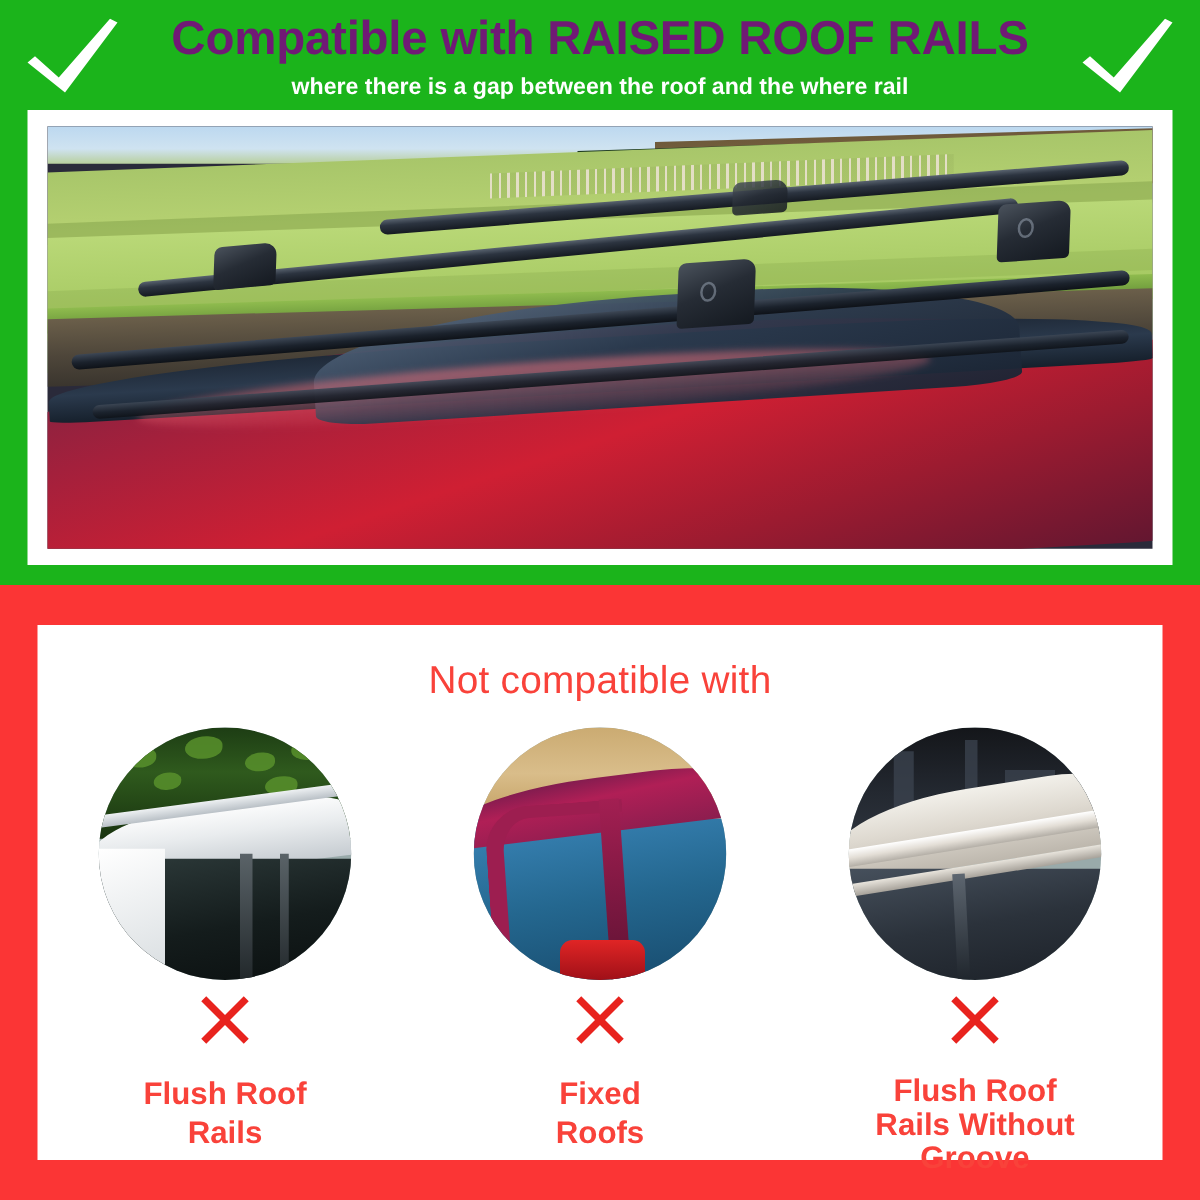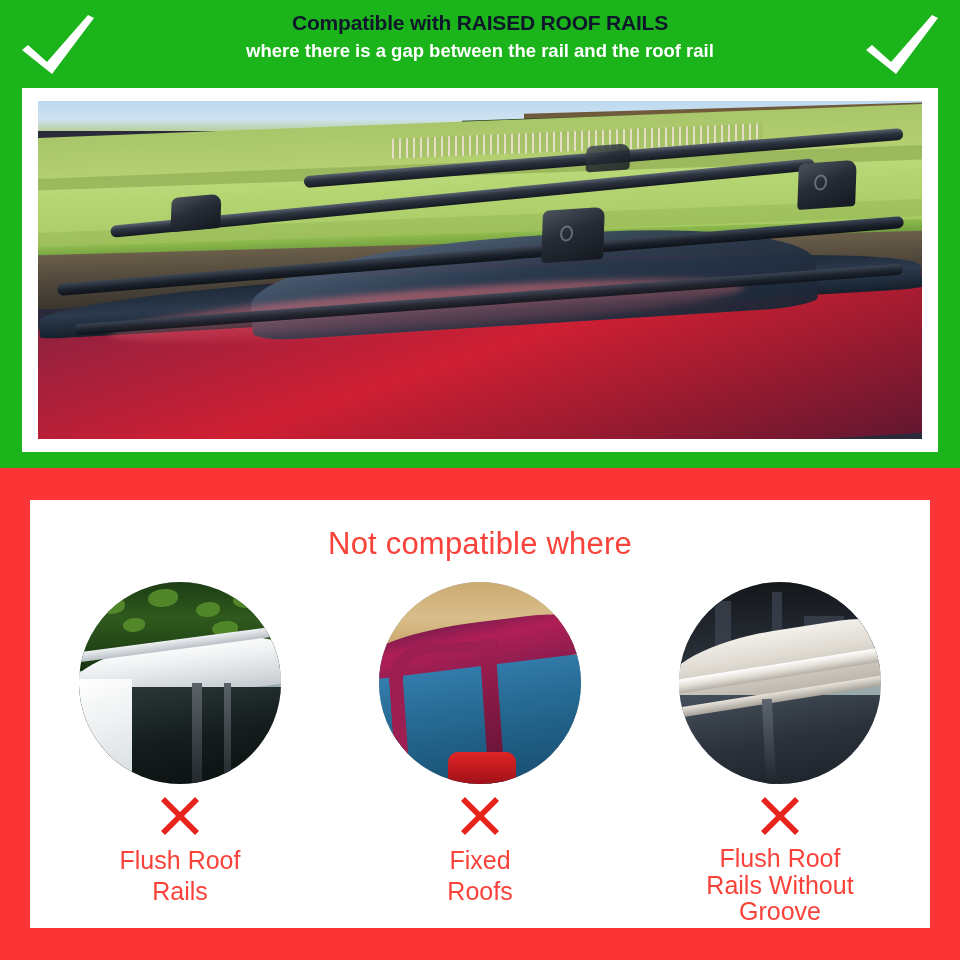--- a/index.html
+++ b/index.html
@@ -49,22 +49,22 @@
   .check-icon svg { width: 100%; height: 100%; display: block; }
 
   .header-text-wrap {
     position: absolute;
     left: 120px;
     right: 120px;
     top: 12px;
     text-align: center;
   }
   .header-title {
-    color: #0f172a;
-    font-size: 21px;
+    color: #701a75;
+    font-size: 38px;
     font-weight: bold;
     letter-spacing: -0.2px;
     line-height: 1.05;
     white-space: nowrap;
   }
   .header-sub {
     color: #ffffff;
     font-size: 18.5px;
     font-weight: bold;
     line-height: 1.15;
@@ -317,24 +317,24 @@
     background: linear-gradient(180deg,#5d6670,#20262d); transform: rotate(-3deg); }
 
   .x-mark {
     margin-top: 10px;
     width: 44px;
     height: 44px;
   }
   .x-mark svg { width: 100%; height: 100%; display: block; }
 
   .circle-label {
-    margin-top: 7px;
+    margin-top: 22px;
     text-align: center;
     color: #F9423A;
-    font-weight: normal;
+    font-weight: bold;
     font-size: 25px;
     line-height: 1.22;
     white-space: pre-line;
   }
   .circle-label.tight {
     font-size: 25px;
     line-height: 1.06;
   }
 </style>
 </head>
@@ -347,21 +347,21 @@
     <div class="green-header">
 
       <span class="check-icon left">
         <svg viewBox="0 0 84 66" xmlns="http://www.w3.org/2000/svg">
           <path d="M6 38 L12 33 L31 50 L72 3 L78 6 L36 62 Z" fill="#ffffff"></path>
         </svg>
       </span>
 
       <div class="header-text-wrap">
         <div class="header-title">Compatible with RAISED ROOF RAILS</div>
-        <div class="header-sub">where there is a gap between the rail and the roof rail</div>
+        <div class="header-sub">where there is a gap between the roof and the where rail</div>
       </div>
 
       <span class="check-icon right">
         <svg viewBox="0 0 84 66" xmlns="http://www.w3.org/2000/svg">
           <path d="M6 38 L12 33 L31 50 L72 3 L78 6 L36 62 Z" fill="#ffffff"></path>
         </svg>
       </span>
     </div>
 
     <div class="hero-frame">
@@ -396,21 +396,21 @@
         <div class="foot foot-2">
           <span class="foot-dot" style="left:18px;top:16px"></span>
         </div>
       </div>
     </div>
   </div>
 
   <div class="red-section">
     <div class="red-panel">
 
-      <div class="nc-heading">Not compatible where</div>
+      <div class="nc-heading">Not compatible with</div>
 
       <div class="circle-row">
 
         <div class="circle-col">
           <div class="photo-circle">
             <div class="c1-foliage">
               <span class="c1-leaf" style="left:10%;top:18%;width:26px;height:16px"></span>
               <span class="c1-leaf" style="left:34%;top:8%;width:30px;height:18px"></span>
               <span class="c1-leaf" style="left:58%;top:22%;width:24px;height:15px"></span>
               <span class="c1-leaf" style="left:76%;top:10%;width:28px;height:17px"></span>

